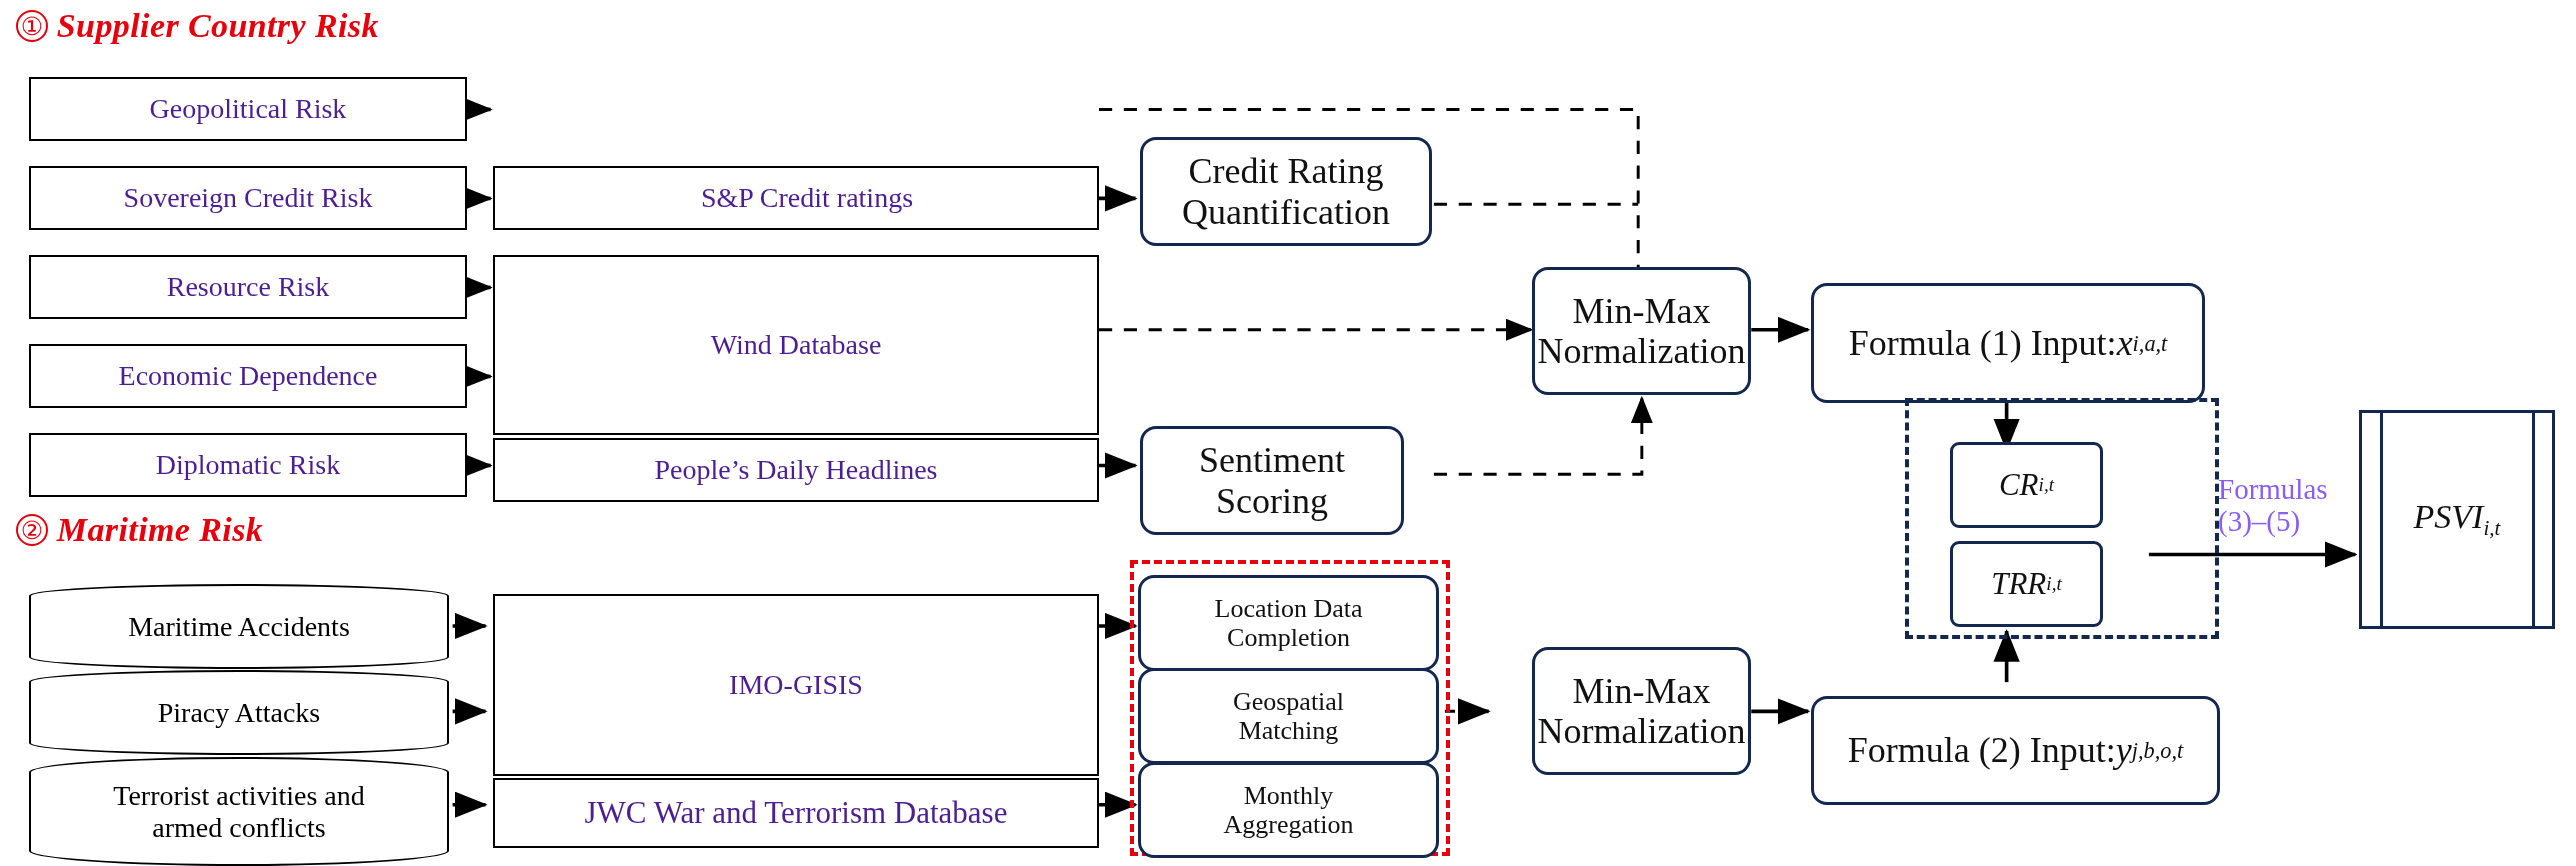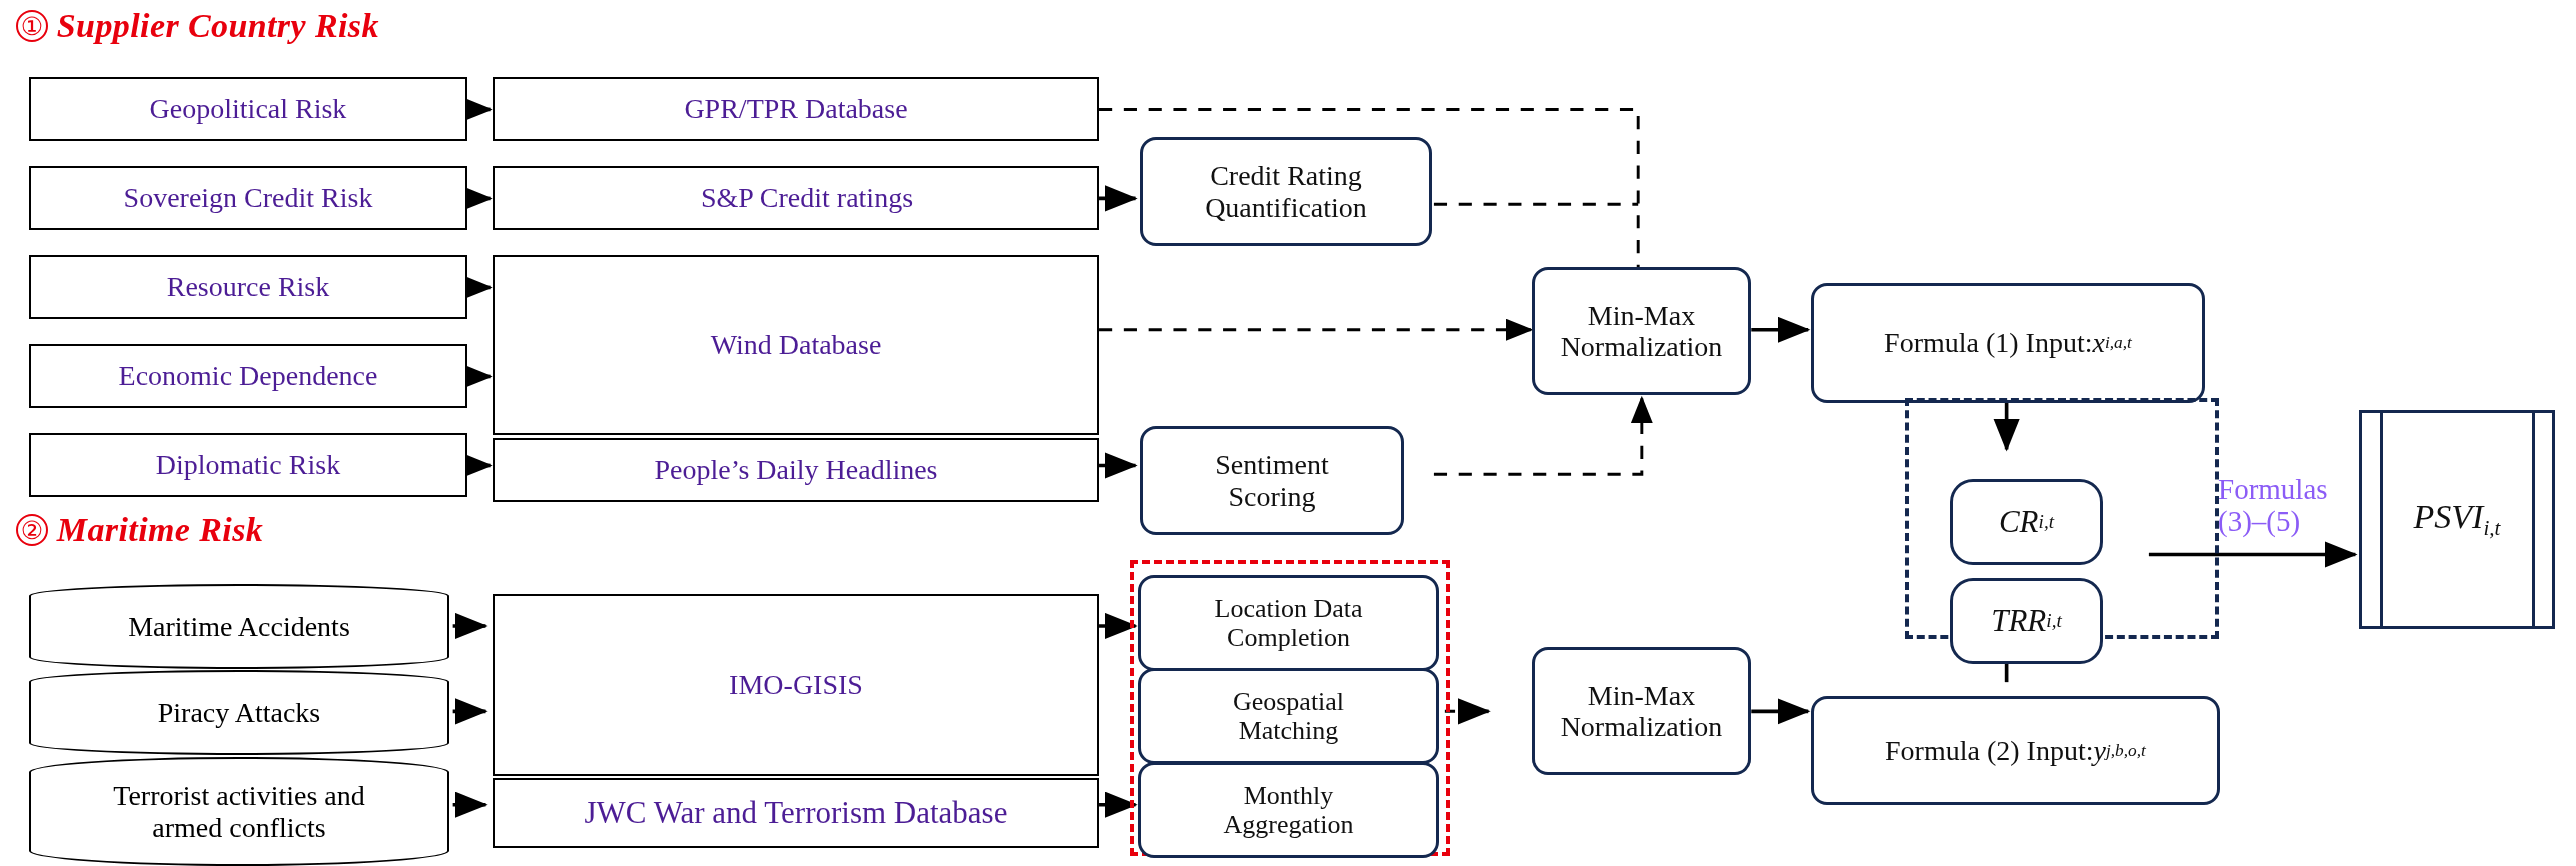--- a/index.html
+++ b/index.html
@@ -58,32 +58,31 @@
     border:2.9px solid #000;
     color:#4c1d95;
     font-size:28px;
   }
 
   
   .proc{
     border:3.6px solid #14284f;
     border-radius:16px;
     color:#111;
-    font-size:28px;
+    font-size:36px;
   }
   .proc.small{font-size:26px;}
 
   
   .idxbox{
     border:3.6px solid #14284f;
-    border-radius:23px;
+    border-radius:9px;
     color:#111;
     font-size:31px;
     font-style:italic;
-    margin-top:37px;
   }
 
   
   .predef{
     border:3.6px solid #14284f;
     background:#fff;
     color:#111;
     font-size:34px;
     font-style:italic;
   }
@@ -230,21 +229,20 @@
   <div class="box rect" style="left:29px; top:77px; width:438px; height:64px;">Geopolitical Risk</div>
 
   <div class="box rect" style="left:29px; top:166px; width:438px; height:64px;">Sovereign Credit Risk</div>
 
   <div class="box rect" style="left:29px; top:255px; width:438px; height:64px;">Resource Risk</div>
 
   <div class="box rect" style="left:29px; top:344px; width:438px; height:64px;">Economic Dependence</div>
 
   <div class="box rect" style="left:29px; top:433px; width:438px; height:64px;">Diplomatic Risk</div>
 
-  <div class="box rect" style="left:493px; top:77px; width:606px; height:64px;">GPR/TPR Database</div>
 
   <div class="box rect" style="left:493px; top:166px; width:606px; height:64px;padding-left:22px;">S&amp;P Credit ratings</div>
 
   <div class="box rect" style="left:493px; top:255px; width:606px; height:180px;">Wind Database</div>
 
   <div class="box rect" style="left:493px; top:438px; width:606px; height:64px;">People’s Daily Headlines</div>
 
   <div class="box proc" style="left:1140px; top:137px; width:292px; height:109px; white-space:pre-line;">Credit Rating
 Quantification</div>
 

